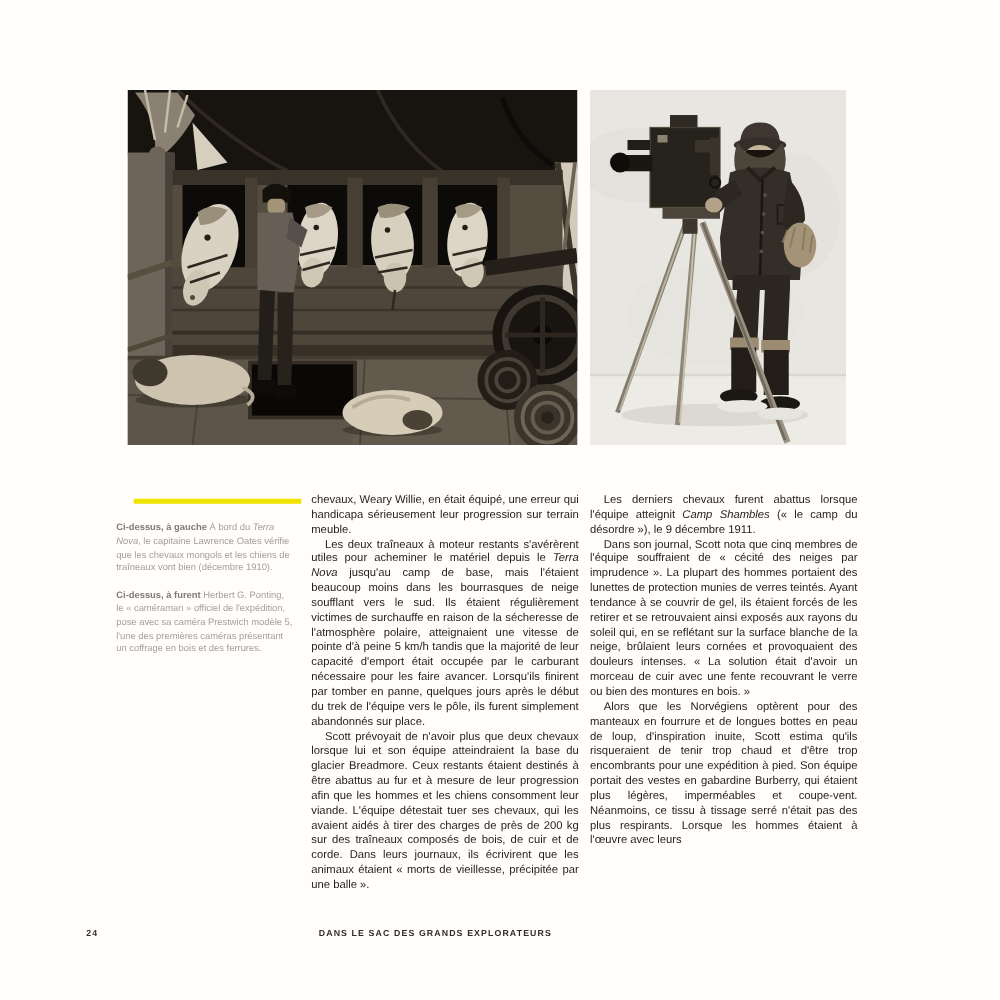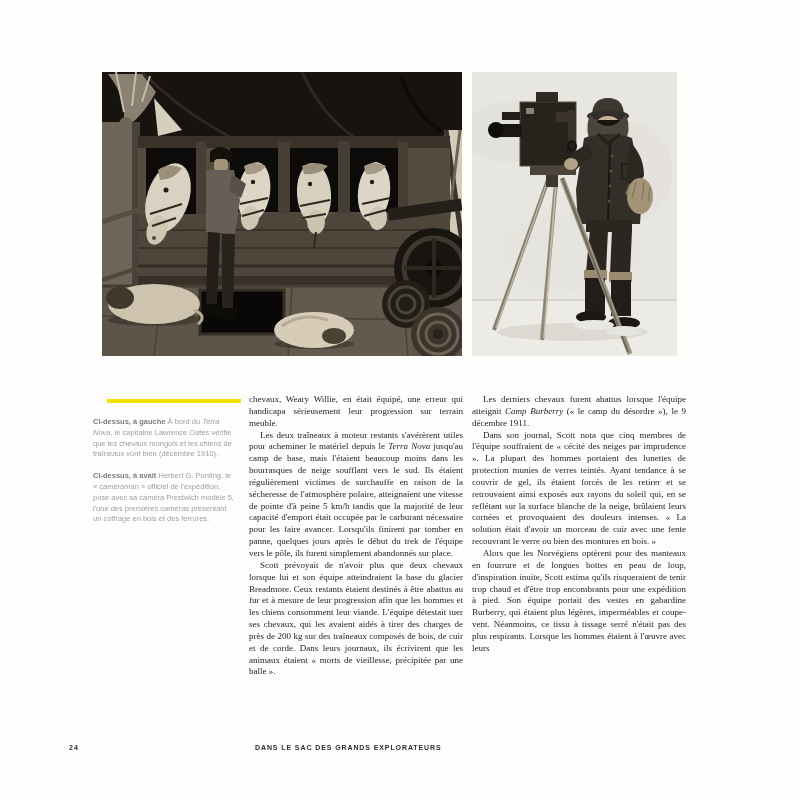--- a/index.html
+++ b/index.html
@@ -9,21 +9,21 @@
   .photo{position:absolute;overflow:hidden;}
   #photo-left{left:102px;top:72px;width:360px;height:284px;}
   #photo-right{left:472px;top:72px;width:205px;height:284px;}
   .photo svg{display:block;width:100%;height:100%;}
   .rule{position:absolute;left:107px;top:399px;width:134px;height:4px;}
   .captions{position:absolute;left:93px;top:417px;width:141px;
             color:#a2a09d;font-size:7.5px;line-height:10.8px;}
   .caption{margin:0 0 11px 0;}
   .caption strong{color:#7e7c79;font-weight:bold;}
   .column{position:absolute;top:394px;width:214px;
-          font-family:Liberation Serif, serif;font-size:9px;line-height:11.85px;
+          font-family:Liberation Sans, sans-serif;font-size:9px;line-height:11.85px;
           color:#262220;text-align:justify;}
   #col-middle{left:249px;}
   #col-right{left:472px;}
   .body-par{margin:0;}
   .body-par.indent{text-indent:11px;}
   .footer-item{position:absolute;top:744px;font-size:7px;font-weight:bold;
                color:#2f2d2b;letter-spacing:1px;}
   #page-number{left:69px;}
   #footer-title{left:255px;letter-spacing:0.9px;}
 </style>
@@ -227,30 +227,30 @@
       <line x1="90" y1="106" x2="156" y2="280" stroke="#6f6858" stroke-width="2"></line>
       <ellipse cx="122" cy="253" rx="20" ry="5" fill="#e9e7e1"></ellipse>
       <ellipse cx="152" cy="259" rx="18" ry="5" fill="#e6e4de"></ellipse>
     </svg>
   </div>
 
   <div class="rule" id="yellow-rule" style="background: rgb(240, 227, 0);"></div>
 
   <div class="captions">
       <p class="caption"><strong>Ci-dessus, à gauche</strong><span> À bord du </span><span style="font-style: italic;">Terra Nova</span><span>, le capitaine Lawrence Oates vérifie que les chevaux mongols et les chiens de traîneaux vont bien (décembre 1910).</span></p>
-      <p class="caption"><strong>Ci-dessus, à avait</strong><span> Herbert G. Ponting, le « caméraman » officiel de l'expédition, pose avec sa caméra Prestwich modèle 5, l'une des premières caméras présentant un coffrage en bois et des ferrures.</span></p>
+      <p class="caption"><strong>Ci-dessus, à furent</strong><span> Herbert G. Ponting, le « caméraman » officiel de l'expédition, pose avec sa caméra Prestwich modèle 5, l'une des premières caméras présentant un coffrage en bois et des ferrures.</span></p>
     </div>
 
   <div class="column" id="col-middle">
       <p class="body-par"><span>chevaux, Weary Willie, en était équipé, une erreur qui handicapa sérieusement leur progression sur terrain meuble.</span></p>
       <p class="body-par indent"><span>Les deux traîneaux à moteur restants s'avérèrent utiles pour acheminer le matériel depuis le </span><span style="font-style: italic;">Terra Nova</span><span> jusqu'au camp de base, mais l'étaient beaucoup moins dans les bourrasques de neige soufflant vers le sud. Ils étaient régulièrement victimes de surchauffe en raison de la sécheresse de l'atmosphère polaire, atteignaient une vitesse de pointe d'à peine 5 km/h tandis que la majorité de leur capacité d'emport était occupée par le carburant nécessaire pour les faire avancer. Lorsqu'ils finirent par tomber en panne, quelques jours après le début du trek de l'équipe vers le pôle, ils furent simplement abandonnés sur place.</span></p>
       <p class="body-par indent"><span>Scott prévoyait de n'avoir plus que deux chevaux lorsque lui et son équipe atteindraient la base du glacier Breadmore. Ceux restants étaient destinés à être abattus au fur et à mesure de leur progression afin que les hommes et les chiens consomment leur viande. L'équipe détestait tuer ses chevaux, qui les avaient aidés à tirer des charges de près de 200 kg sur des traîneaux composés de bois, de cuir et de corde. Dans leurs journaux, ils écrivirent que les animaux étaient « morts de vieillesse, précipitée par une balle ».</span></p>
     </div>
   <div class="column" id="col-right">
-      <p class="body-par indent"><span>Les derniers chevaux furent abattus lorsque l'équipe atteignit </span><span style="font-style: italic;">Camp Burberry</span><span> (« le camp du désordre »), le 9 décembre 1911.</span></p>
+      <p class="body-par indent"><span>Les derniers chevaux furent abattus lorsque l'équipe atteignit </span><span style="font-style: italic;">Camp Shambles</span><span> (« le camp du désordre »), le 9 décembre 1911.</span></p>
       <p class="body-par indent"><span>Dans son journal, Scott nota que cinq membres de l'équipe souffraient de « cécité des neiges par imprudence ». La plupart des hommes portaient des lunettes de protection munies de verres teintés. Ayant tendance à se couvrir de gel, ils étaient forcés de les retirer et se retrouvaient ainsi exposés aux rayons du soleil qui, en se reflétant sur la surface blanche de la neige, brûlaient leurs cornées et provoquaient des douleurs intenses. « La solution était d'avoir un morceau de cuir avec une fente recouvrant le verre ou bien des montures en bois. »</span></p>
       <p class="body-par indent"><span>Alors que les Norvégiens optèrent pour des manteaux en fourrure et de longues bottes en peau de loup, d'inspiration inuite, Scott estima qu'ils risqueraient de tenir trop chaud et d'être trop encombrants pour une expédition à pied. Son équipe portait des vestes en gabardine Burberry, qui étaient plus légères, imperméables et coupe-vent. Néanmoins, ce tissu à tissage serré n'était pas des plus respirants. Lorsque les hommes étaient à l'œuvre avec leurs</span></p>
     </div>
 
   <div class="footer-item" id="page-number">24</div>
   <div class="footer-item" id="footer-title">DANS LE SAC DES GRANDS EXPLORATEURS</div>
 
 </div>
 
 </body></html>

